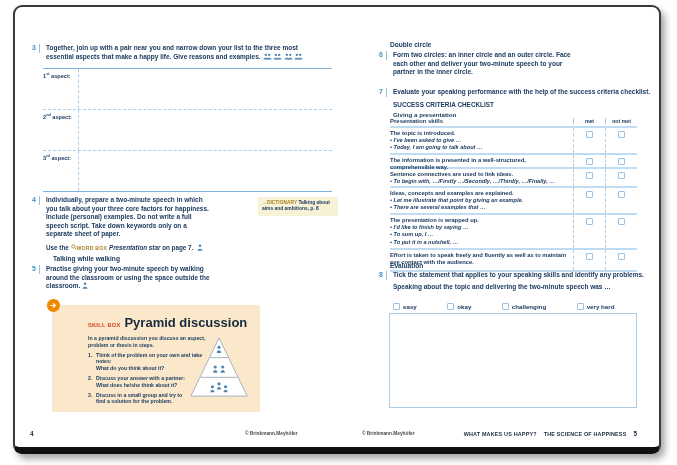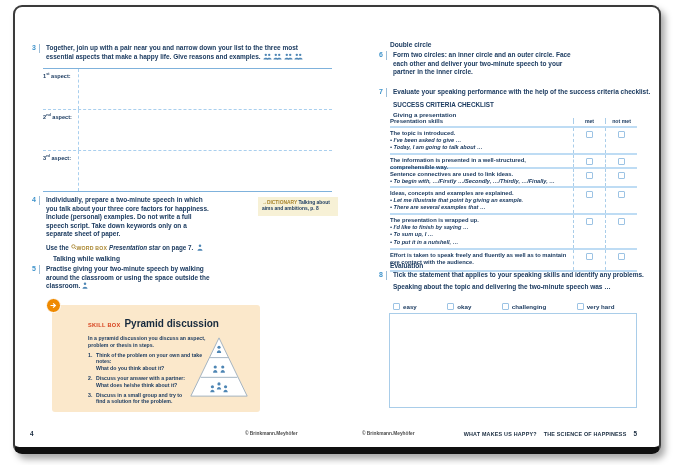--- a/index.html
+++ b/index.html
@@ -29,21 +29,21 @@
   
   .wordline{margin-top:5px;font-size:6.3px;font-weight:bold;}
   .wb-label{color:#a8842c;font-size:5.2px;letter-spacing:.2px;}
   .ital{font-style:italic;}
   
   .skillbox{background:#fbe8cb;border-radius:3px;width:208px;height:107px;}
   .badge{position:absolute;left:-6px;top:-7px;width:13px;height:13px;border-radius:50%;
          background:#ef8a00;border:1px solid #fff;display:flex;align-items:center;justify-content:center;}
   .sk-head{padding:8px 0 0 36px;}
   .sk-label{color:#d6401d;font-weight:bold;font-size:5.6px;letter-spacing:.3px;margin-right:4px;}
-  .sk-title{color:#16293d;font-weight:bold;font-size:10px;}
+  .sk-title{color:#16293d;font-weight:bold;font-size:13px;}
   .sk-body{padding:4px 0 0 36px;font-size:5.2px;line-height:6.6px;font-weight:bold;width:122px;}
   .sk-step{display:flex;margin-top:3.5px;}
   .sk-step .n{width:8px;flex:none;}
   .pyr{position:absolute;right:10px;top:30px;}
   
   .cl-table{width:247px;border-bottom:2px solid #bedcf4;}
   .cl-row{display:flex;border-top:2px solid #bedcf4;}
   .cl-desc{width:183px;padding:1.5px 3px 0 0;box-sizing:border-box;}
   .cl-title{font-size:5.8px;line-height:7.4px;font-weight:bold;}
   .cl-bullet{font-size:5.6px;line-height:7.4px;font-weight:bold;font-style:italic;}

